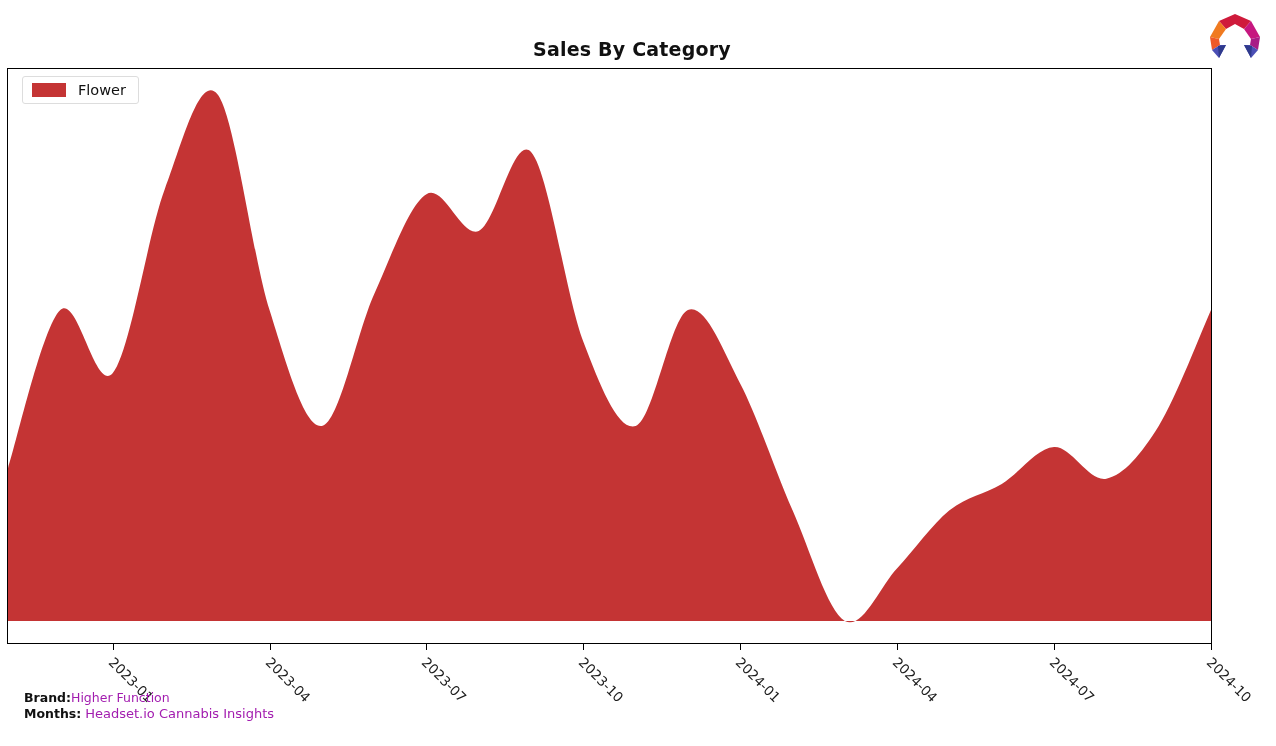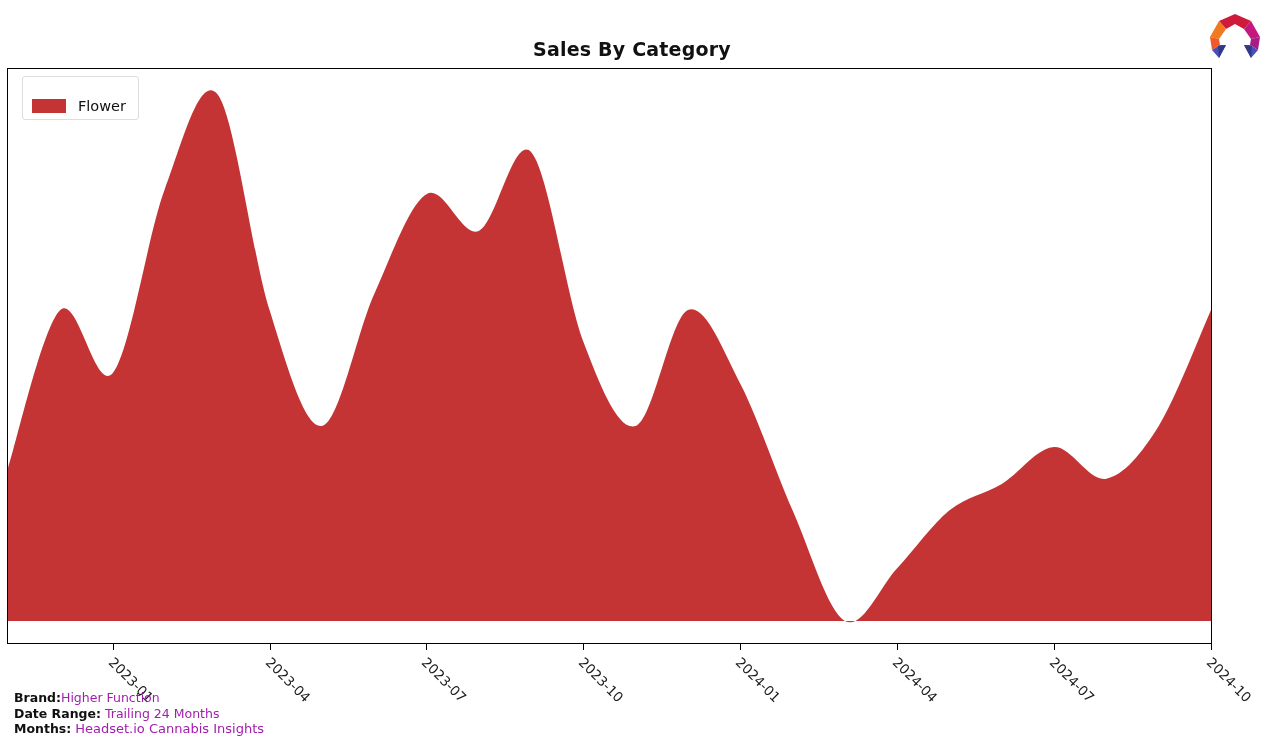--- a/index.html
+++ b/index.html
@@ -67,21 +67,21 @@
   #legend {
     position: absolute;
     left: 14px;
     top: 7px;
     display: inline-flex;
     align-items: center;
     gap: 12px;
     background: #ffffff;
     border: 1px solid #dddddd;
     border-radius: 3px;
-    padding: 21px 12px 5px 9px;
+    padding: 5px 12px 5px 9px;
     z-index: 4;
   }
   #legend .swatch {
     width: 34px;
     height: 14px;
     display: block;
   }
   #legend .legend-label {
     font-size: 14.5px;
     color: #111111;
@@ -118,20 +118,21 @@
     left: 14px;
     top: 690px;
     font-size: 12.5px;
     line-height: 15.6px;
     z-index: 6;
   }
   #footer .row { white-space: nowrap; }
   #footer .key {
     font-weight: bold;
     color: #111111;
+    margin-left: 10px;
   }
   #footer .val { color: #a21caf; }
   #footer .val.src { font-size: 13px; margin-top: 19px; }
 </style>
 </head>
 <body>
 
 <div id="chart-title">Sales By Category</div>
 
 <div id="brand-logo">
@@ -177,18 +178,15 @@
     <div class="tick-label" style="left: 1051.09px;">2024-07</div>
     <div class="tick-mark" style="left: 1204px;"></div>
     <div class="tick-label" style="left: 1208px;">2024-10</div>
   </div>
 
 <div id="footer">
   <div class="row">
     <span class="key">Brand:</span><span class="val">Higher Function</span>
   </div>
   <div class="row">
-    <span class="key">Date Range:</span> <span class="val">Trailing 24 Months</span>
-  </div>
-  <div class="row">
     <span class="key">Months:</span> <span class="val src">Headset.io Cannabis Insights</span>
   </div>
 </div>
 
 </body></html>

